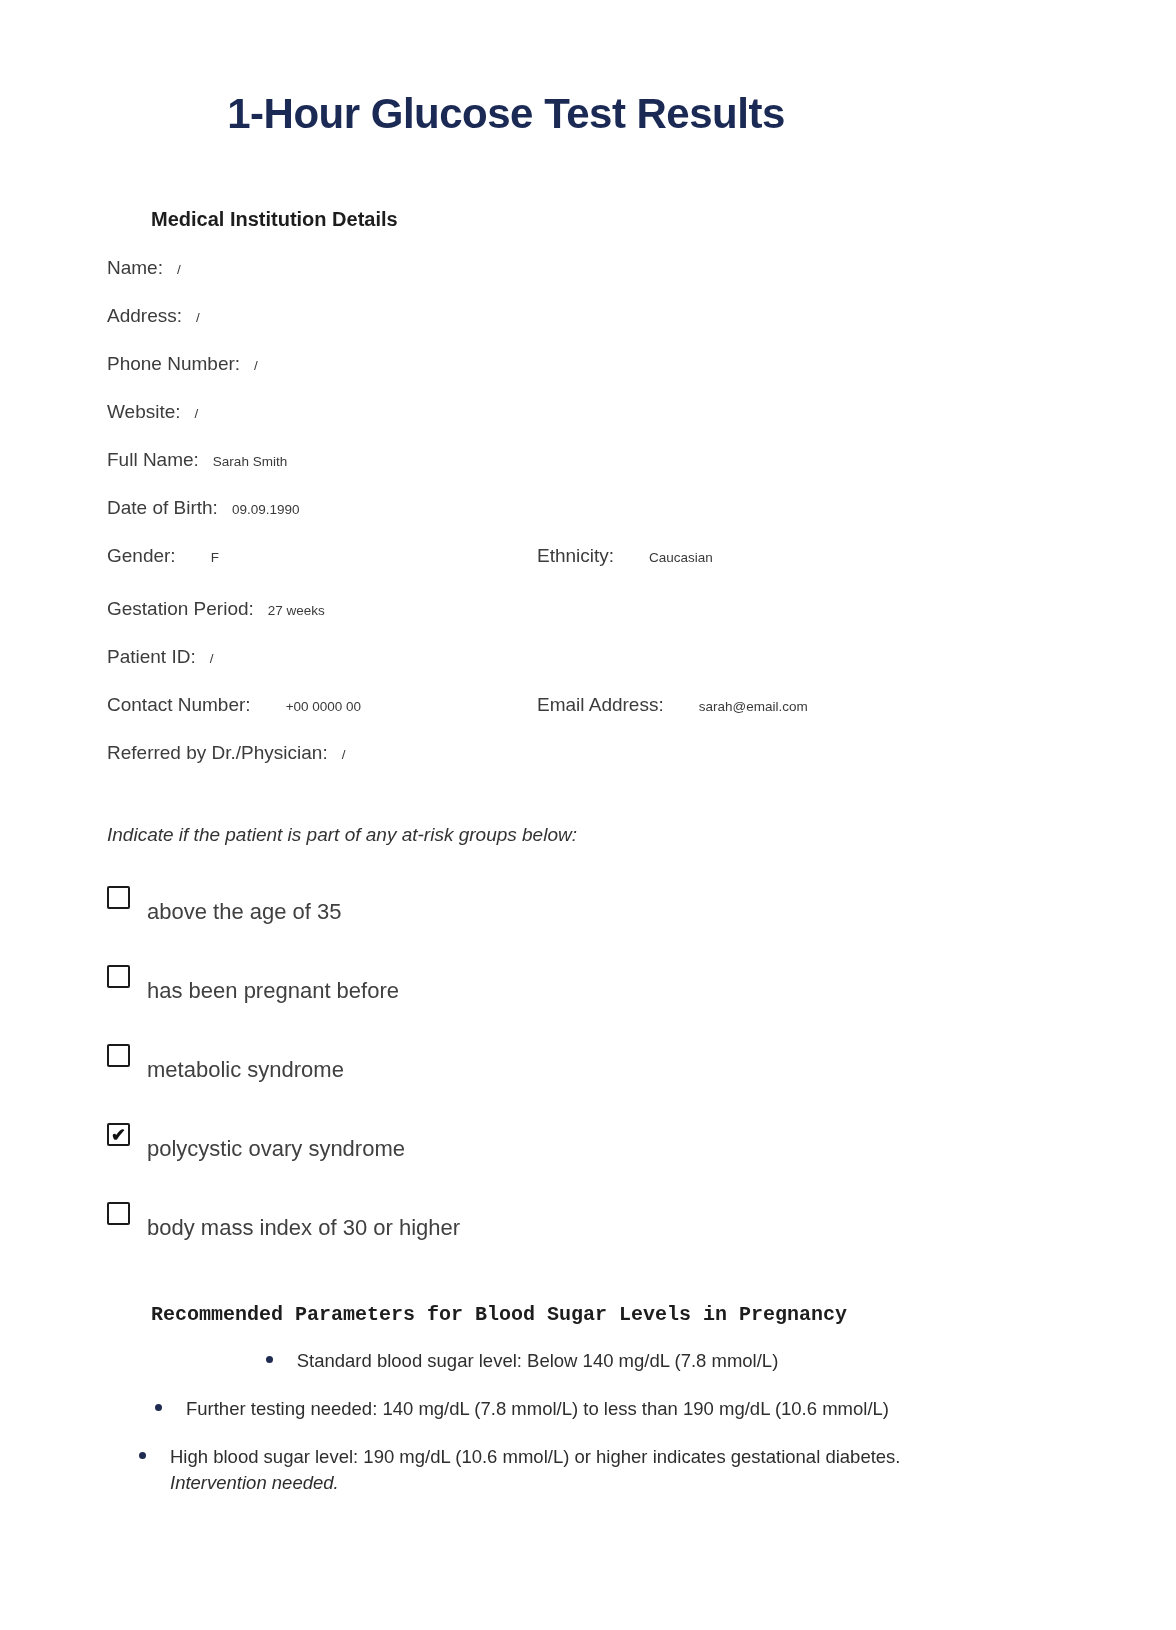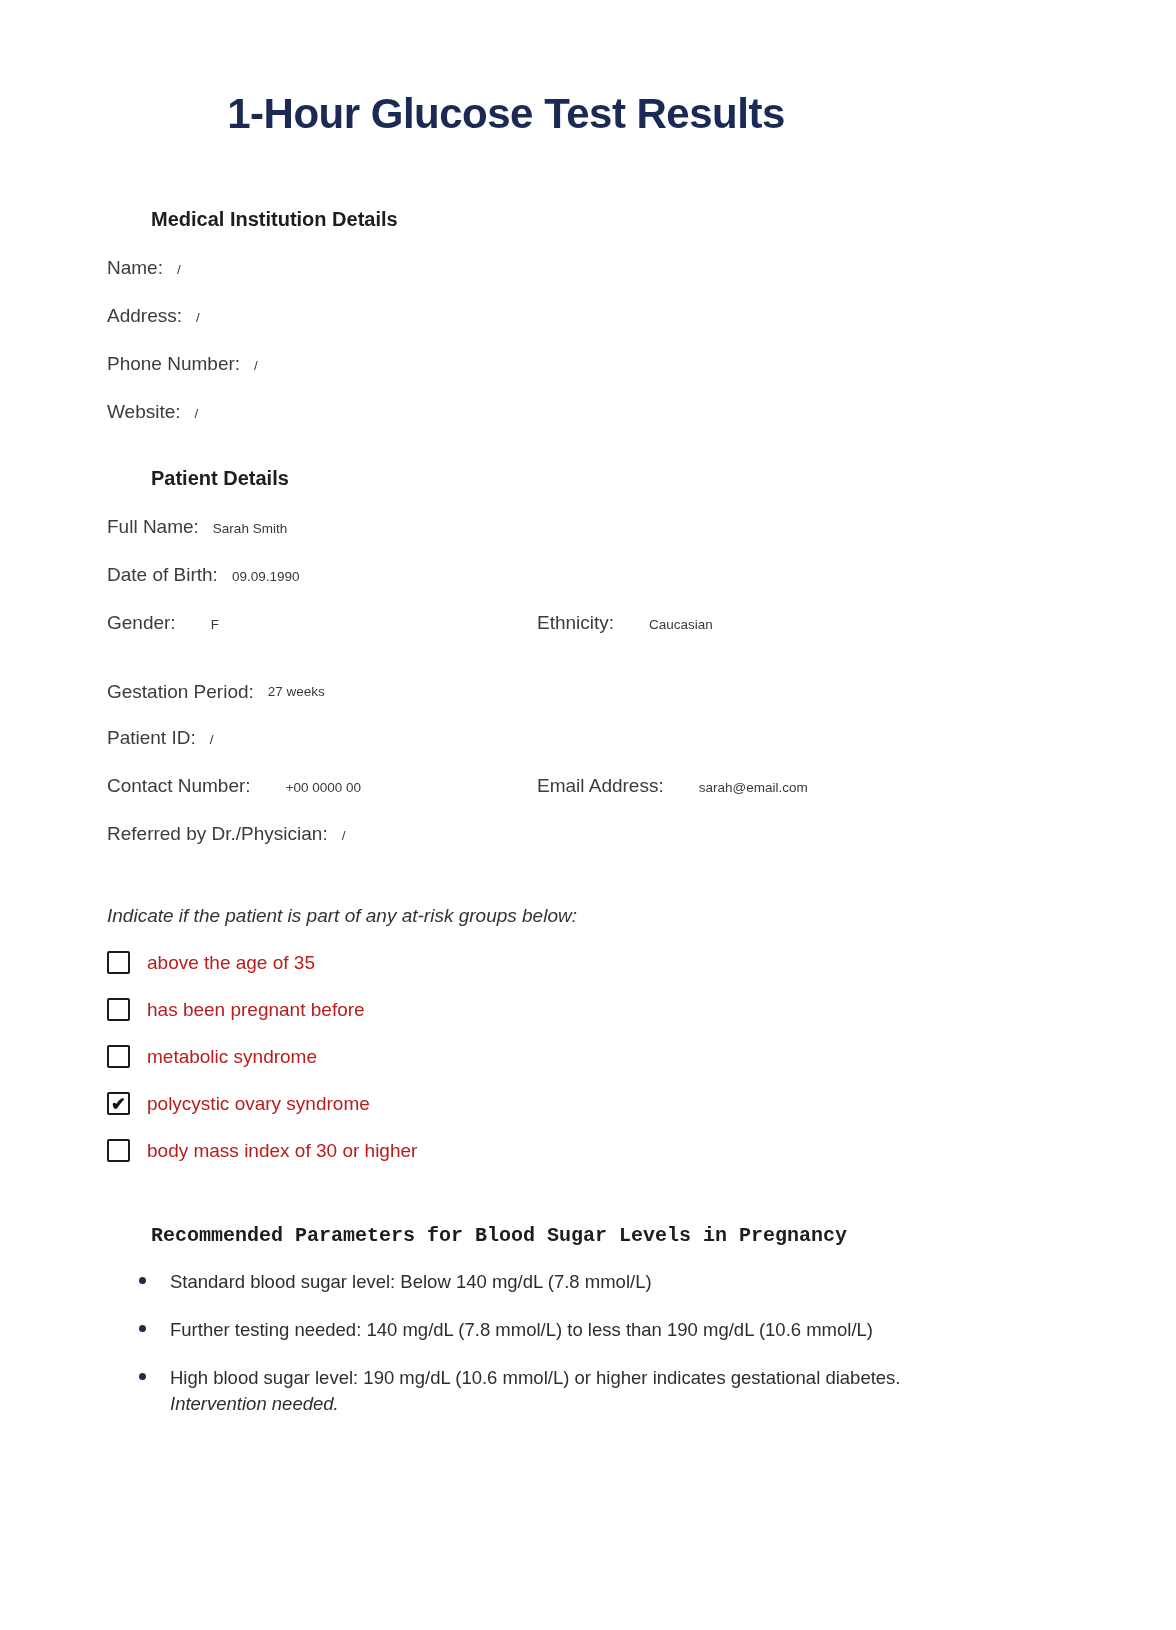--- a/index.html
+++ b/index.html
@@ -36,21 +36,21 @@
   .h-med   { margin-top: 70px; }
   .h-pat   { margin-top: 44px; }
   .h-rec   { margin-top: 62px; font-family: Liberation Mono, monospace; }
 
   .field-row {
     margin-top: 27px;
     display: flex;
     align-items: baseline;
     line-height: 19px;
   }
-  .field-row.gap-lg { margin-top: 48px; align-items: center; }
+  .field-row.gap-lg { margin-top: 32px; }
   .field-group { display: flex; align-items: baseline; gap: 21px; }
   .col-left { width: 430px; flex: 0 0 auto; }
   .field-label {
     font-size: 19px;
     color: #3c3c3c;
   }
   .field-value {
     font-size: 13.5px;
     color: #3a3a3a;
     margin-left: 14px;
@@ -77,28 +77,30 @@
     display: flex;
     align-items: center;
     justify-content: center;
     font-size: 18px;
     font-weight: bold;
     color: #111111;
     line-height: 1;
   }
   .checkbox-label {
     margin-left: 17px;
-    font-size: 19px;
-    color: #b91c1c;
+    font-size: 22px;
+    color: #404040;
+    margin-top: 29px;
   }
 
   .bullet-row {
     margin-top: 22px;
     display: flex;
     align-items: flex-start;
+    justify-content: center;
   }
   .bullet-dot {
     width: 7px;
     height: 7px;
     border-radius: 50%;
     background: #1f2b50;
     flex: 0 0 auto;
     margin: 8px 0 0 32px;
   }
   .bullet-text {
@@ -131,21 +133,20 @@
     </div>
     <div class="field-row">
       <span class="field-label">Phone Number:</span>
       <span class="field-value">/</span>
     </div>
     <div class="field-row">
       <span class="field-label">Website:</span>
       <span class="field-value">/</span>
     </div>
 
-    <div class="section-heading h-pat">Patient Details</div>
 
     <div class="field-row">
       <span class="field-label">Full Name:</span>
       <span class="field-value">Sarah Smith</span>
     </div>
     <div class="field-row">
       <span class="field-label">Date of Birth:</span>
       <span class="field-value">09.09.1990</span>
     </div>
 

